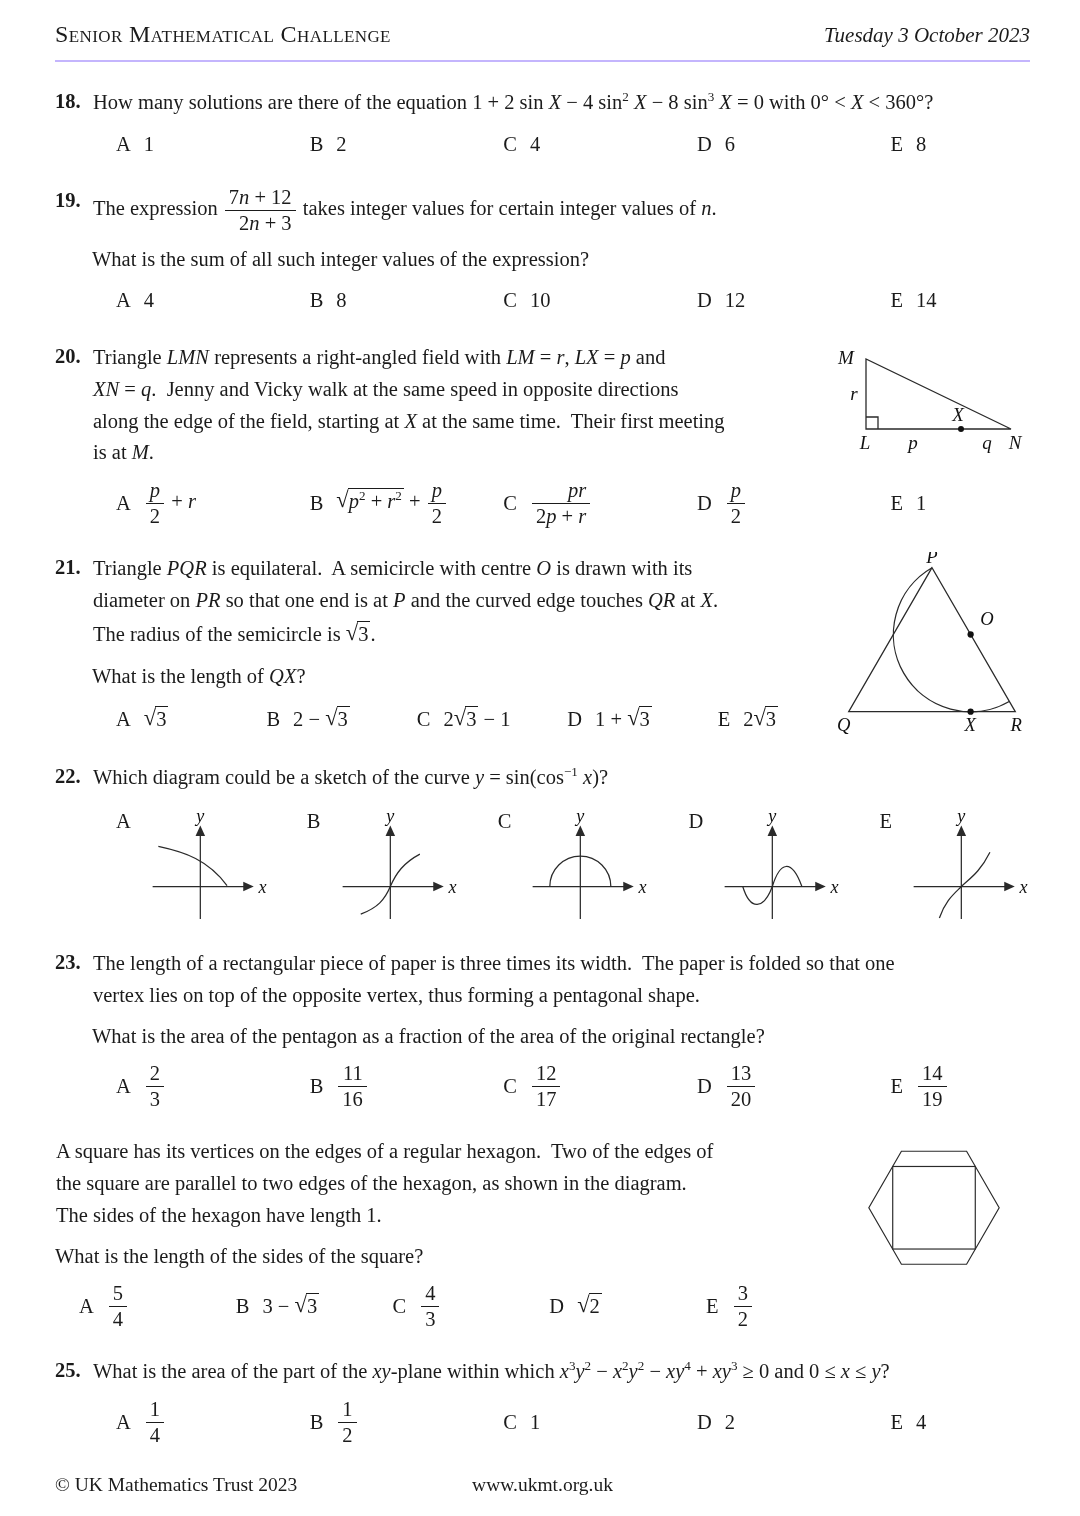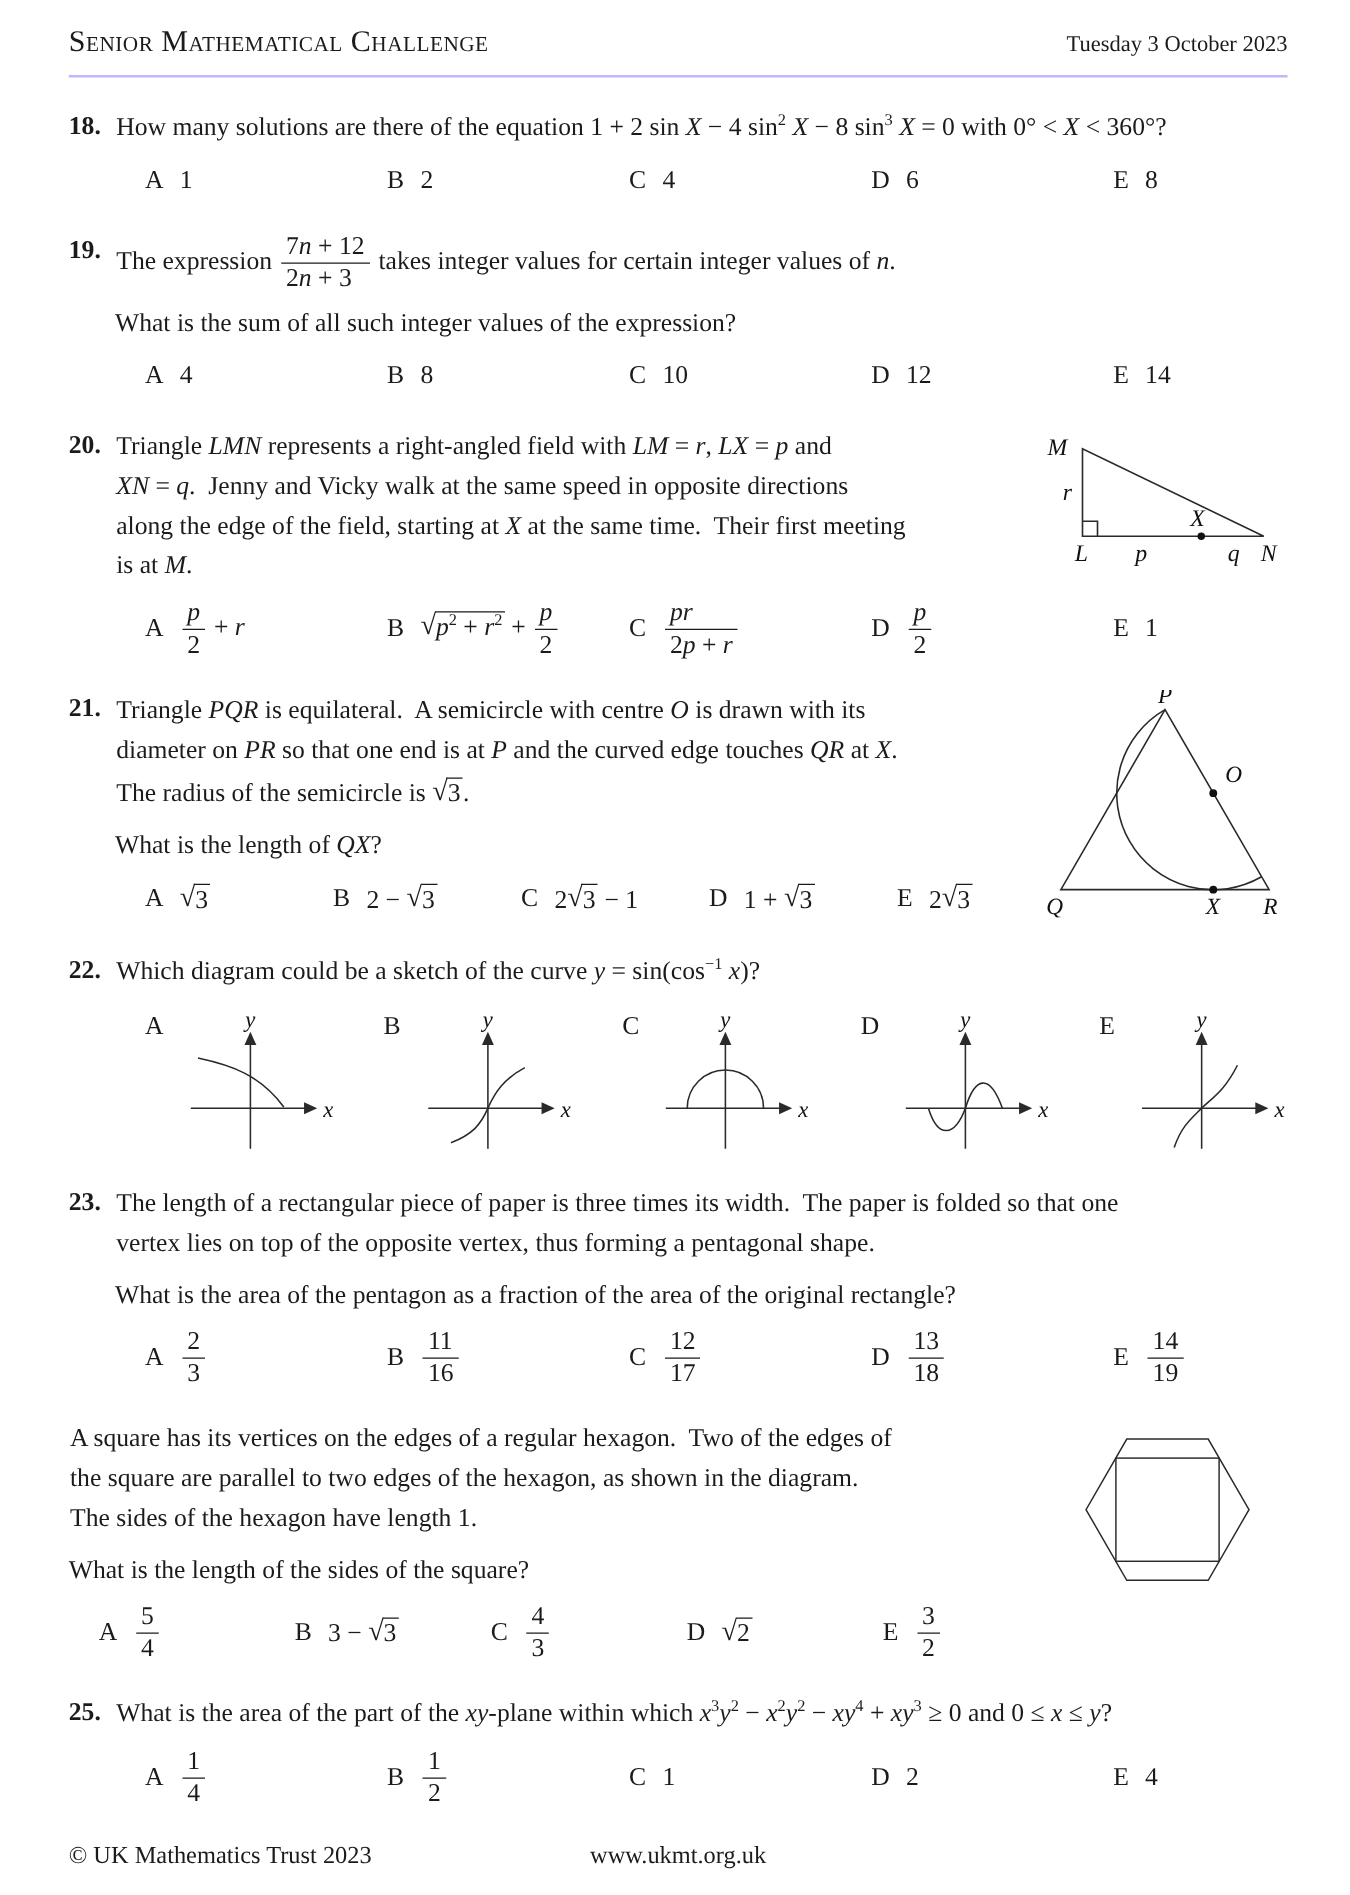--- a/index.html
+++ b/index.html
@@ -10,21 +10,21 @@
     font-size:20.5px;line-height:1.55;
     padding:16px 50px 0 55px;
   }
   i{font-style:italic;}
   sup{font-size:0.64em;vertical-align:super;line-height:0;}
 
   
   .header{display:flex;justify-content:space-between;align-items:baseline;
     border-bottom:2px solid #c4b5fd;padding-bottom:7px;}
   .header .title{font-variant:small-caps;font-size:24px;letter-spacing:0.4px;}
-  .header .date{font-size:18px;}
+  .header .date{font-size:21px;font-style:italic;}
 
   
   .question{position:relative;display:flex;margin-top:24px;}
   .qnum{font-weight:bold;width:37px;flex:0 0 37px;}
   .qbody{flex:1 1 auto;min-width:0;}
   .qtext{margin:1px;}
   .qtext.narrow-20{max-width:715px;}
   .qtext.narrow-21{max-width:745px;}
   .qtext.narrow-24{max-width:750px;}
   .prompt{margin:9px 0 0 0;}
@@ -32,21 +32,21 @@
 
   
   .options{display:grid;grid-template-columns:1fr 1fr 1fr 1fr 0.72fr;
     padding-left:24px;margin-top:10px;align-items:center;}
   .options.compressed-21{max-width:710px;}
   .options.compressed-24{max-width:740px;}
   .option{display:flex;align-items:center;gap:13px;}
   .opt-label{flex:0 0 auto;}
 
   
-  .frac{display:inline-block;vertical-align:middle;text-align:left;
+  .frac{display:inline-block;vertical-align:middle;text-align:right;
     line-height:1.12;margin:0 2px;}
   .frac .num{display:block;padding:0 4px 1px;border-bottom:1.4px solid #1b1b1b;}
   .frac .den{display:block;padding:1px 4px 0;}
 
   
   .sqrt{display:inline-flex;align-items:baseline;white-space:nowrap;}
   .rsign{font-size:1.1em;position:relative;top:-1px;margin-right:-1px;}
   .rad{border-top:1.4px solid #1b1b1b;padding:0 2px 0 1px;line-height:1.2;}
 
   
@@ -327,21 +327,21 @@
       <div class="option">
           <span class="opt-label">B</span>
           <span class="opt-value"><span class="frac"><span class="num">11</span><span class="den">16</span></span></span>
         </div>
       <div class="option">
           <span class="opt-label">C</span>
           <span class="opt-value"><span class="frac"><span class="num">12</span><span class="den">17</span></span></span>
         </div>
       <div class="option">
           <span class="opt-label">D</span>
-          <span class="opt-value"><span class="frac"><span class="num">13</span><span class="den">18</span></span></span>
+          <span class="opt-value"><span class="frac"><span class="num">13</span><span class="den">20</span></span></span>
         </div>
       <div class="option">
           <span class="opt-label">E</span>
           <span class="opt-value"><span class="frac"><span class="num">14</span><span class="den">19</span></span></span>
         </div>
     </div>
   </div>
 </section>
 
 <section class="question">

